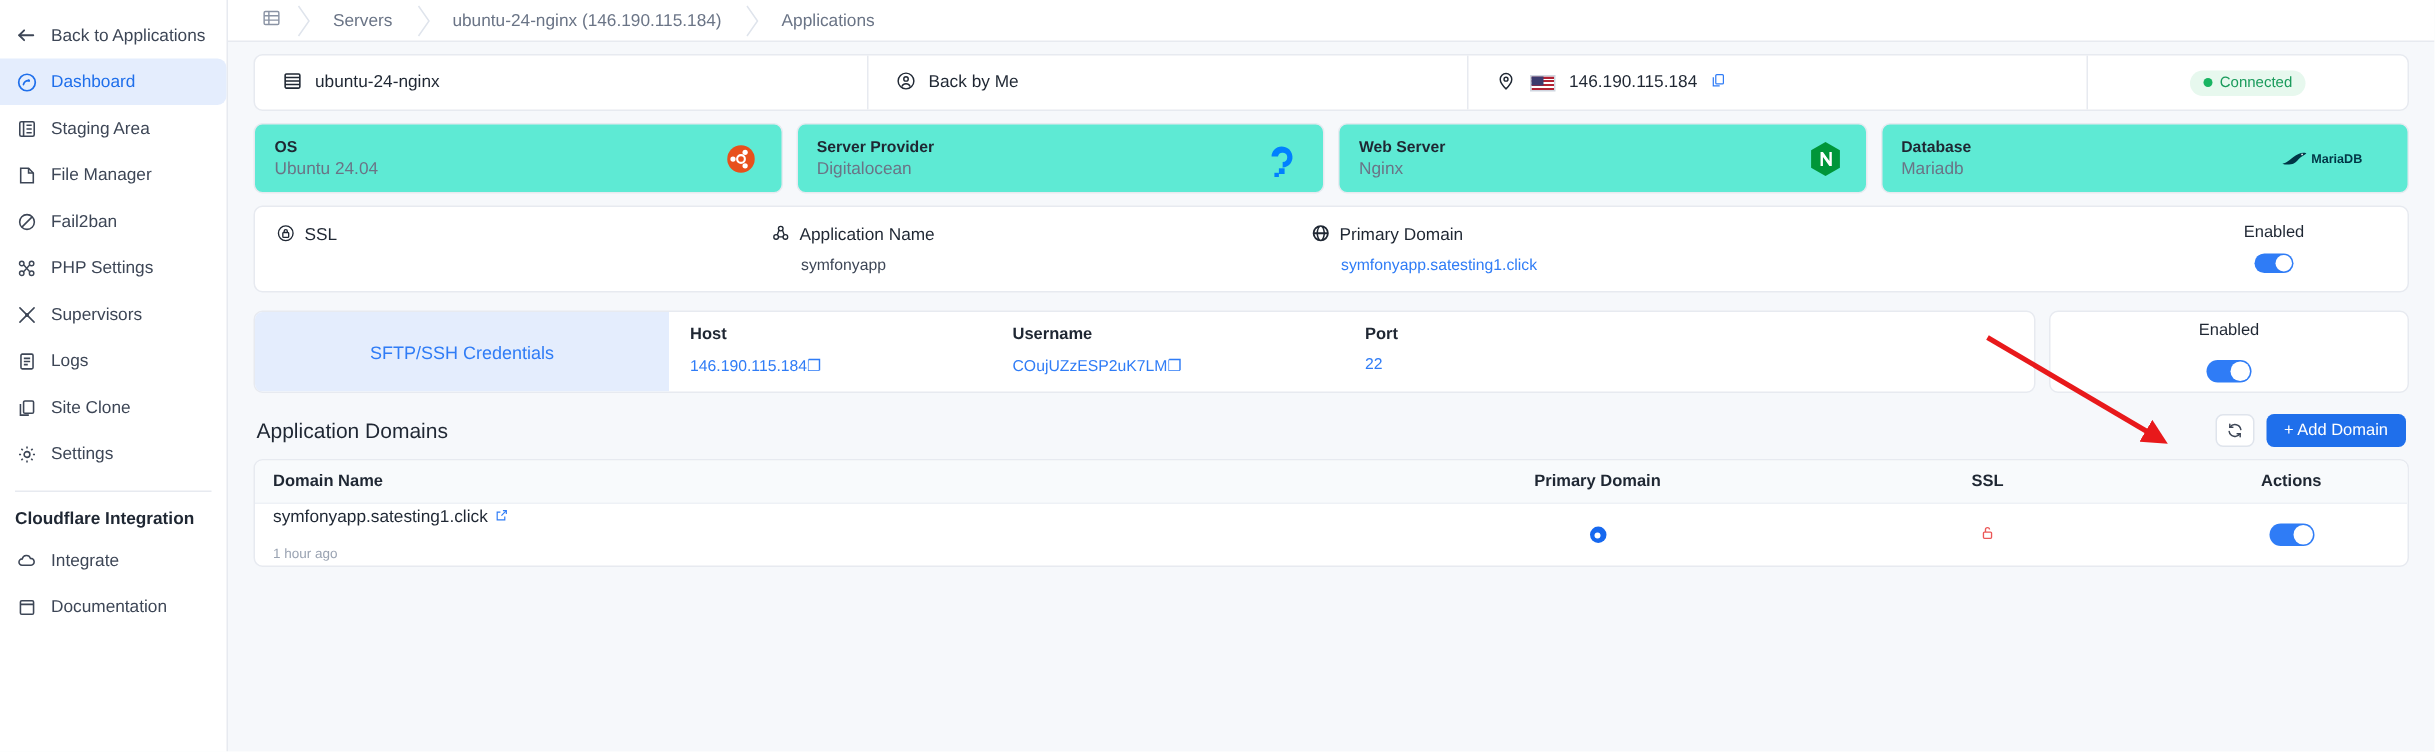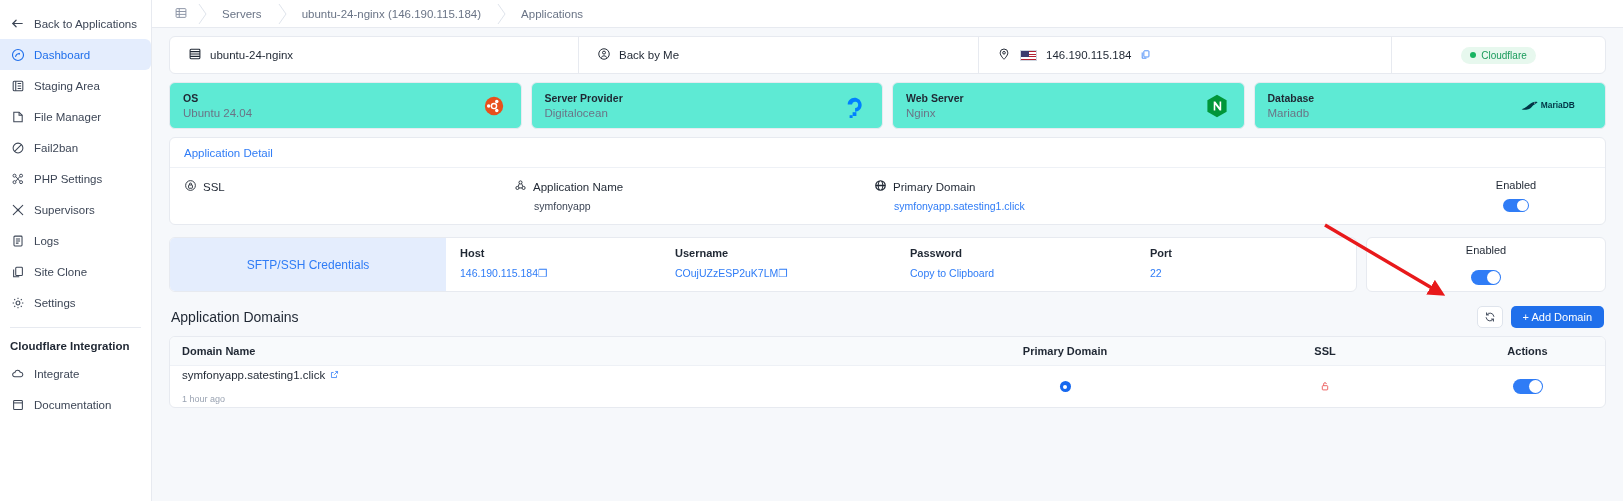--- a/index.html
+++ b/index.html
@@ -361,21 +361,21 @@
           <span class="copyic">
             <svg width="11" height="11" viewBox="0 0 16 16" fill="none" stroke="#2f7cf6" stroke-width="1.2">
                 <rect x="5.6" y="2.6" width="7.4" height="9" rx="1"></rect>
                 <path d="M3.2 5v8.4h6.2"></path>
               </svg>
           </span>
         </div>
         <div class="sumcell c4">
           <span class="badge">
             <span class="dot"></span>
-            <span>Cloudflare</span>
+            <span>Connected</span>
           </span>
         </div>
       </div>
 
       <div class="specs">
         <div class="spec">
           <div>
             <div class="lbl">OS</div>
             <div class="val">Ubuntu 24.04</div>
           </div>
@@ -423,21 +423,20 @@
             <svg width="72" height="22" viewBox="0 0 90 24">
               <path d="M2 16c4-1 6-3.2 9.2-5.6C15 7.5 18.5 6 22 7.2c-1.4 1.6-3.4 2.2-5 3.6-1.9 1.6-3.2 4-5.6 5-2 .8-6.6 1.4-9.4.2z" fill="#003545"></path>
               <circle cx="18.4" cy="8.2" r="0.7" fill="#fff"></circle>
               <text x="26" y="15" font-family="Liberation Sans, sans-serif" font-size="10.5" font-weight="bold" fill="#003545">MariaDB</text>
             </svg>
           </div>
         </div>
       </div>
 
       <div class="card appdetail">
-        <div class="ad-head">Application Detail</div>
         <div class="ad-body">
           <div class="ad-col a">
             <div class="ad-top">
               <span>
                 <svg width="13" height="13" viewBox="0 0 16 16" fill="none" stroke="#1f2733" stroke-width="1.1">
                     <circle cx="8" cy="8" r="6"></circle>
                     <rect x="5.6" y="7.4" width="4.8" height="4" rx="0.7"></rect>
                     <path d="M6.7 7.4V6.3a1.3 1.3 0 012.6 0v1.1"></path>
                   </svg>
               </span>
@@ -480,24 +479,20 @@
         <div class="sftp-main">
           <div class="sftp-title">SFTP/SSH Credentials</div>
           <div class="sftp-cols">
             <div class="sftp-col w1">
               <div class="k">Host</div>
               <div class="v"><span>146.190.115.184</span><span>❐</span></div>
             </div>
             <div class="sftp-col w2">
               <div class="k">Username</div>
               <div class="v"><span>COujUZzESP2uK7LM</span><span>❐</span></div>
-            </div>
-            <div class="sftp-col w3">
-              <div class="k">Password</div>
-              <div class="v">Copy to Clipboard</div>
             </div>
             <div class="sftp-col">
               <div class="k">Port</div>
               <div class="v">22</div>
             </div>
           </div>
         </div>
         <div class="sftp-side">
           <div class="tlbl">Enabled</div>
           <div class="toggle big"></div>

